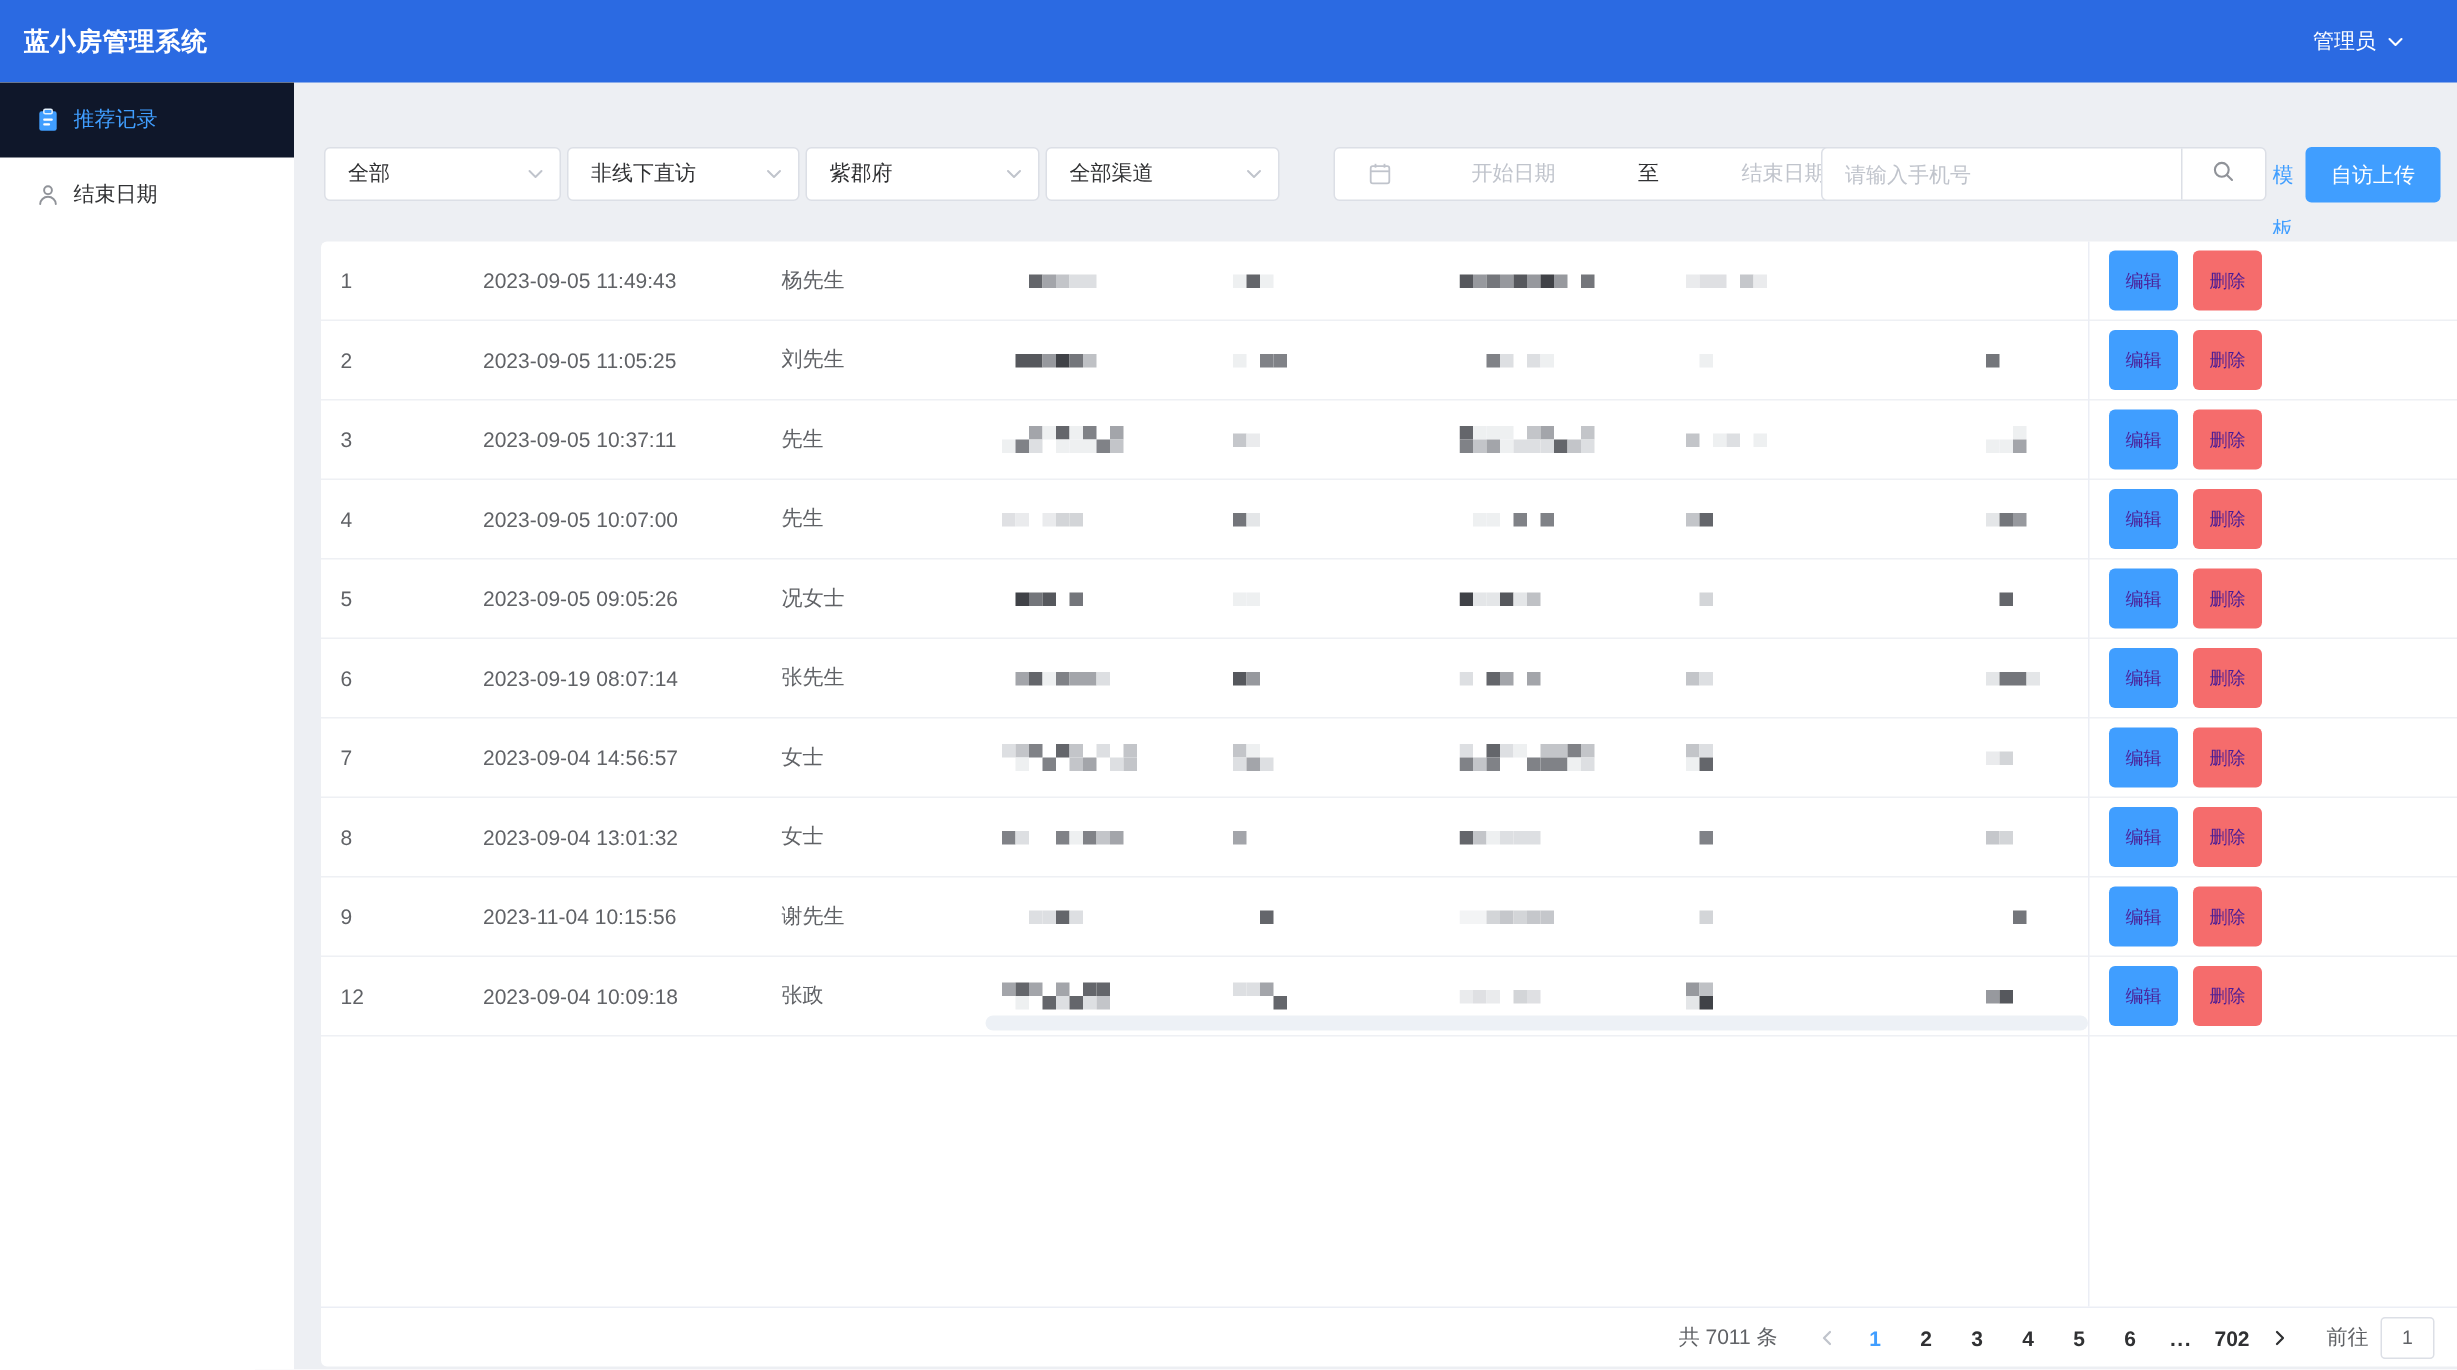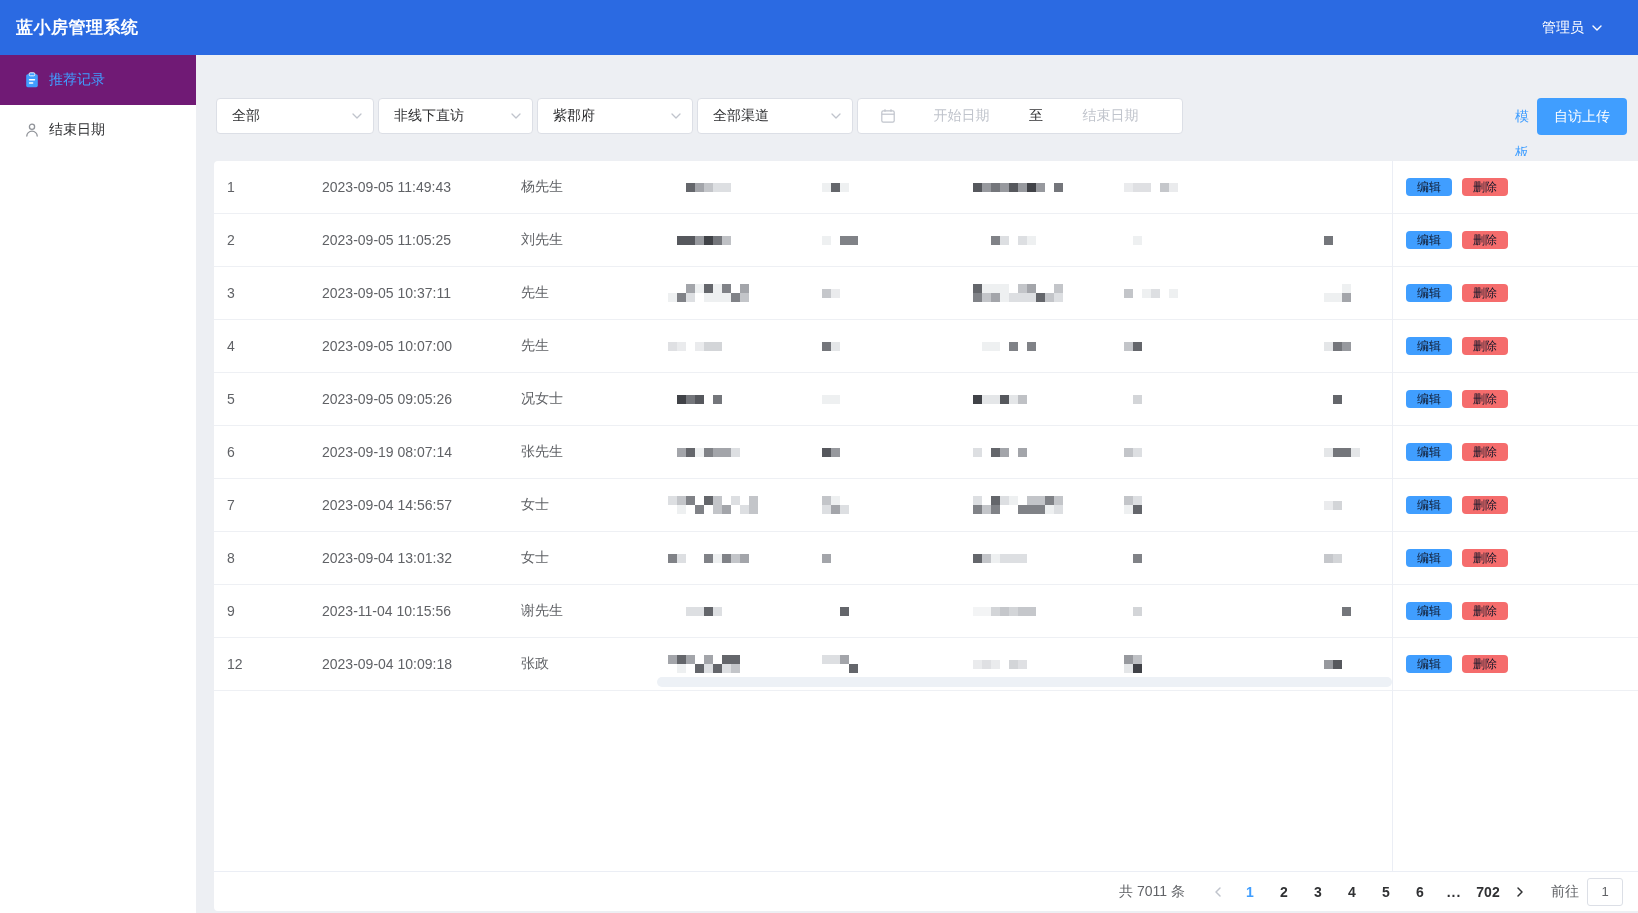--- a/index.html
+++ b/index.html
@@ -11,21 +11,21 @@
   .topbar { position:absolute; left:0; top:0; width:1638px; height:55px; background:#2b6ae2;
             display:flex; align-items:center; justify-content:space-between; padding:0 35px 0 16px; }
   .topbar .title { color:#fff; font-size:17px; font-weight:700; letter-spacing:0.5px; }
   .user-menu { display:flex; align-items:center; gap:7px; color:#fff; font-size:14px; cursor:pointer; }
   .user-menu svg { display:block; }
 
   
   .sidebar { position:absolute; left:0; top:55px; width:196px; height:858px; background:#fff; }
   .side-item { height:50px; display:flex; align-items:center; gap:9px; padding-left:24px; font-size:14px;
                color:#303133; cursor:pointer; }
-  .side-item.active { background:#701a75; color:#409EFF; }
+  .side-item.active { background:#0f172a; color:#409EFF; }
   .side-item .ico { width:16px; height:16px; display:flex; align-items:center; }
 
   
   .main { position:absolute; left:196px; top:55px; right:0; bottom:0; background:#edeff3;margin-top:28px; }
 
   
   .ctrl { position:absolute; top:15px; height:36px; background:#fff; border:1px solid #dcdfe6; border-radius:4px;
           display:flex; align-items:center; font-size:14px; }
   .select { justify-content:space-between; padding:0 10px 0 15px; color:#303133; cursor:pointer; }
   .select .chev { color:#c0c4cc; display:flex; }
@@ -47,21 +47,21 @@
   
   .card { position:absolute; left:18px; top:78px; width:1424px; height:750px; background:#fff;
           border-radius:4px 0 0 4px; }
   .tgrid { display:grid; grid-template-columns:95px 199px 147px 154px 151px 151px 200px 68px 246px;
            padding-left:13px; align-items:center; }
   .thead { height:48px; border-bottom:1px solid #ebeef5; }
   .thead > div { font-weight:700; color:#303133; font-size:14px; }
   .trow { height:53px; border-bottom:1px solid #eef0f4; }
   .trow > div { color:#606266; font-size:14px; overflow:hidden; white-space:nowrap; }
   .cell-actions { display:flex; align-items:center; gap:10px; padding-left:14px; height:100%; }
-  .mini-btn { width:46px; height:18px; border:none; border-radius:4px; color:#0f172a; font-size:12px;
+  .mini-btn { width:46px; height:40px; border:none; border-radius:4px; color:#4c1d95; font-size:12px;
               font-family:inherit; cursor:pointer; }
   .btn-edit { background:#409EFF; }
   .btn-del { background:#f56c6c; }
   .mosaic { display:grid; grid-auto-flow:column; width:max-content; }
   .mosaic i { width:9px; height:9px; display:block; }
   .fixed-right-border { position:absolute; left:1178px; top:0; height:710px; width:0;
                         border-left:1px solid #ebeef5; pointer-events:none; }
   .hscrollbar { position:absolute; left:443px; top:516px; width:735px; height:10px; background:#edf1f6;
                 border-radius:5px; }
 
@@ -146,34 +146,45 @@
     </div>
     <div class="ctrl select" style="left:501px;width:156px;">
       <span>全部渠道</span>
       <span class="chev">
           <svg width="12" height="12" viewBox="0 0 12 12">
             <polyline points="2,4 6,8 10,4" fill="none" stroke="#c0c4cc" stroke-width="1.3" stroke-linecap="round" stroke-linejoin="round"></polyline>
           </svg>
         </span>
     </div>
 
-    <div class="ctrl datebox" style="left:661px;width:326px;padding-left:20px;">
+    <div class="ctrl datebox" style="left:693px;width:388px;padding-left:20px;">
       <span class="cal">
         <svg width="16" height="16" viewBox="0 0 16 16" fill="none" stroke="#c0c4cc" stroke-width="1.2">
           <rect x="1.8" y="2.8" width="12.4" height="11.4" rx="1.4"></rect>
           <line x1="1.8" y1="6.2" x2="14.2" y2="6.2"></line>
           <line x1="5" y1="1.2" x2="5" y2="3.8"></line>
             <line x1="11" y1="1.2" x2="11" y2="3.8"></line>
         </svg>
       </span>
       <span class="ph">开始日期</span>
       <span class="sep">至</span>
       <span class="ph">结束日期</span>
     </div>
 
+    <div class="ctrl phonebox" style="left:1018px;width:297px;">
+      <input type="text" placeholder="请输入手机号" style="">
+      <div class="search-seg">
+        <span>
+          <svg width="17" height="17" viewBox="0 0 17 17" fill="none" stroke="#909399" stroke-width="1.4" stroke-linecap="round">
+            <circle cx="7.2" cy="7.2" r="4.6"></circle>
+            <line x1="10.8" y1="10.8" x2="14" y2="14"></line>
+          </svg>
+        </span>
+      </div>
+    </div>
 
     <div class="tpl-link">模板</div>
     <button class="upload-btn">自访上传</button>
 
     <div class="card" style="position:absolute;">
 
       <div id="tbody">
   <div class="tgrid trow">
     <div>1</div>
     <div>2023-09-05 11:49:43</div>

